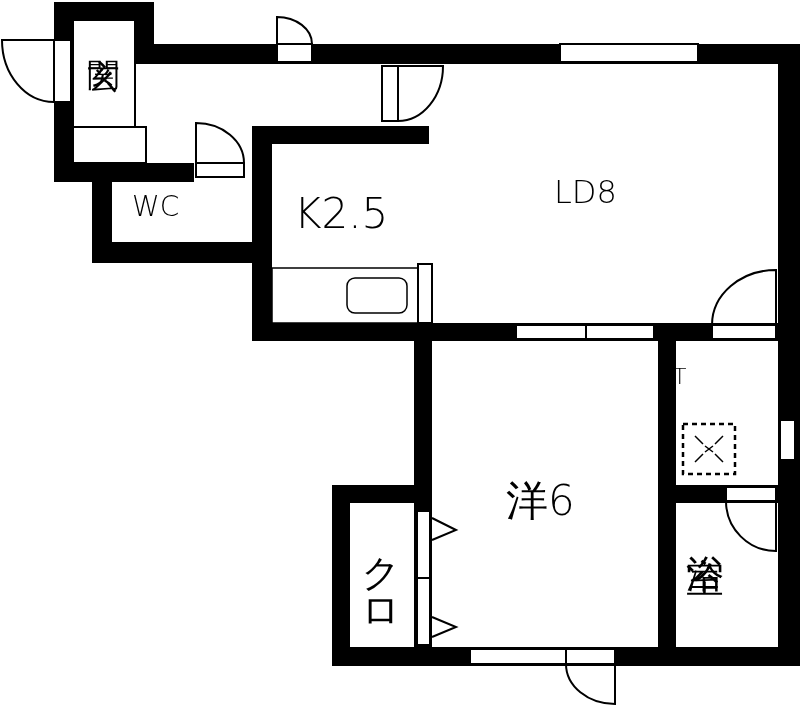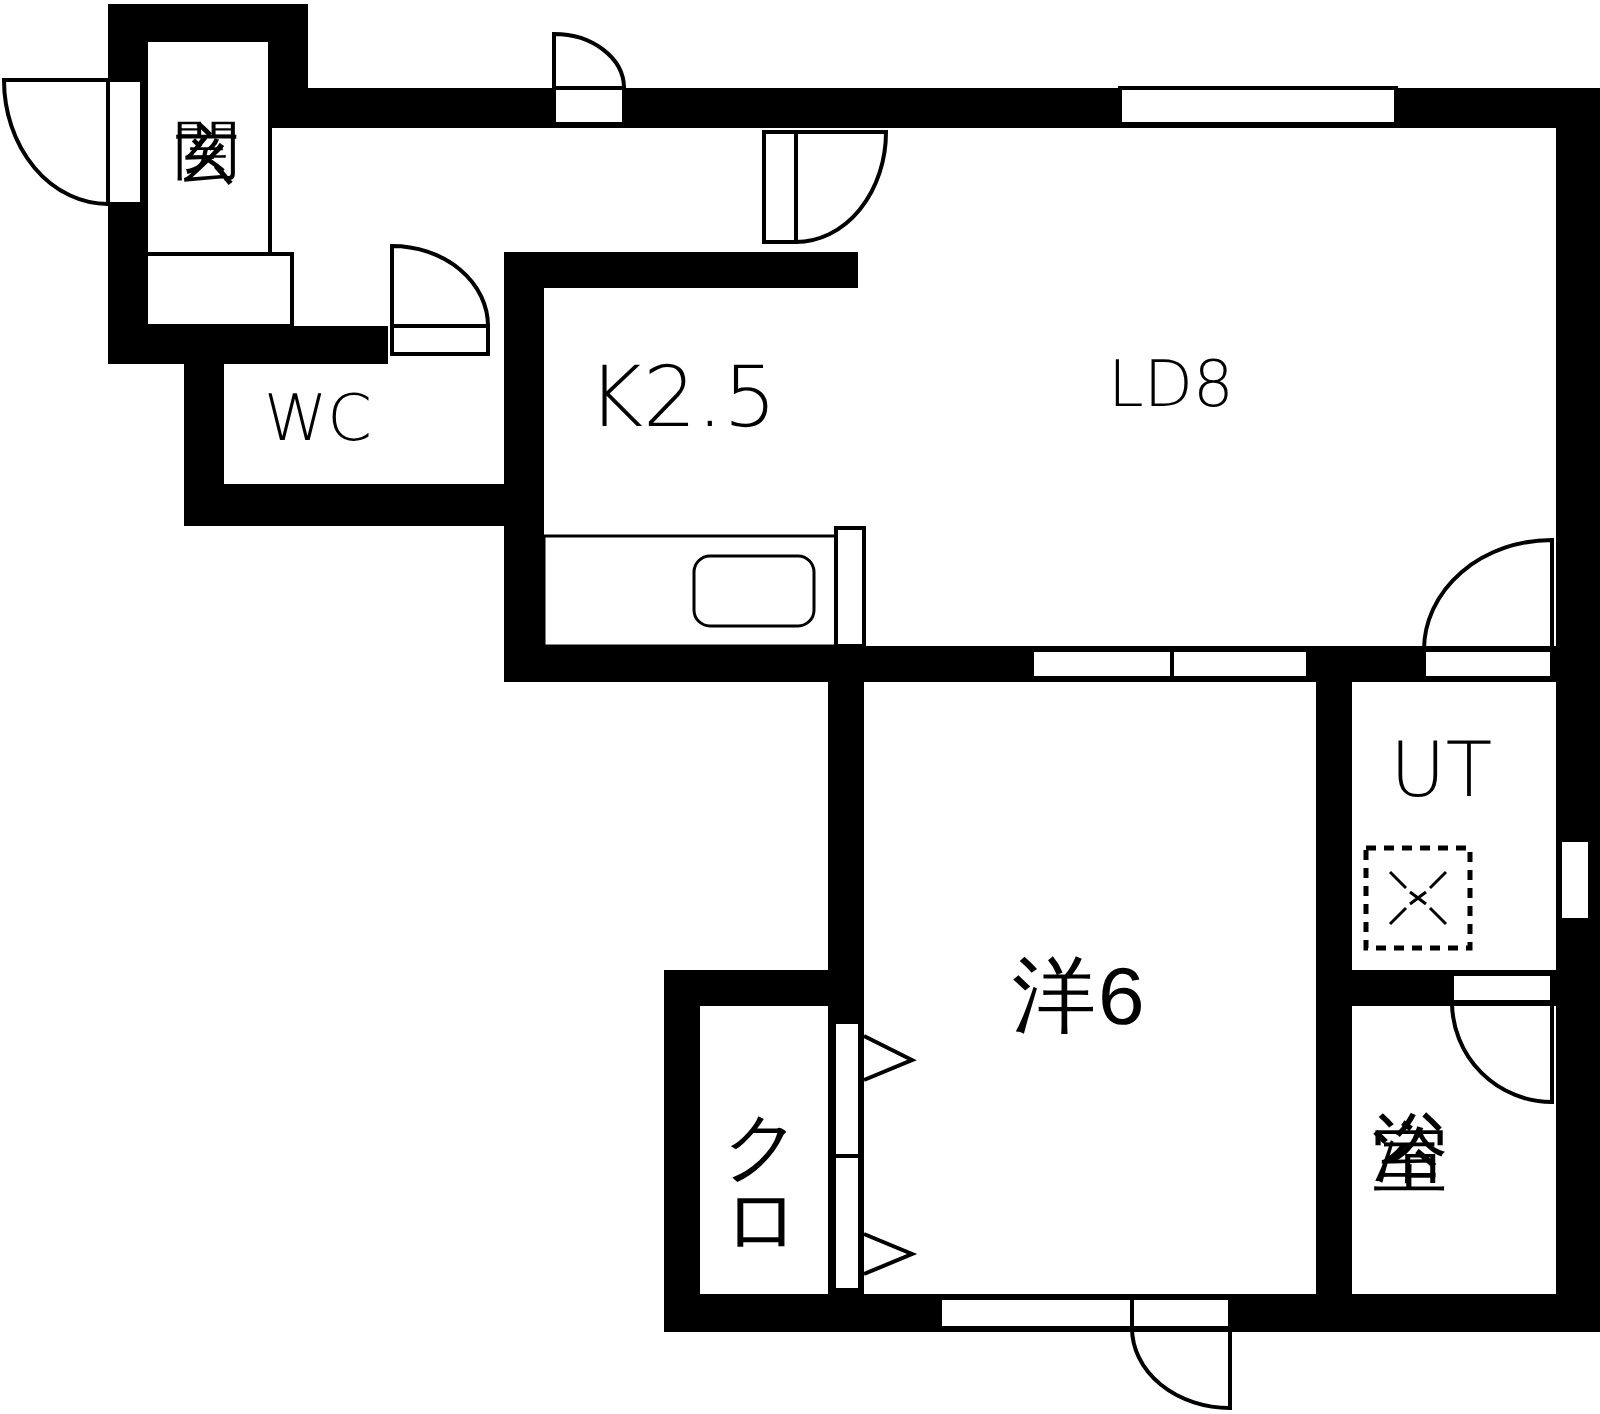--- a/index.html
+++ b/index.html
@@ -112,19 +112,19 @@
   </g>
 
   <g>
     <rect class="thin" x="347" y="278" width="60" height="35" rx="8"></rect>
     <rect class="dash" x="683" y="424" width="52" height="50"></rect>
     <path class="thin" d="M695,436 L703,444 M723,436 L715,444 M695,462 L703,454 M723,462 L715,454 M705,446 L713,452 M713,446 L705,452"></path>
   </g>
 </svg>
 
 <div class="label vert" style="left:88px; top:33px; font-size:32px;">玄関</div>
-<div class="label" style="left:132px; top:193px; font-size:32px;">WC</div>
-<div class="label" style="left:294px; top:178px; font-size:42px;">K2.5</div>
+<div class="label" style="left:132px; top:193px; font-size:28px;">WC</div>
+<div class="label" style="left:294px; top:193px; font-size:42px;">K2.5</div>
 <div class="label" style="left:554px; top:176px; font-size:32px;">LD8</div>
-<div class="label" style="left:506px; top:480px; font-size:42px;font-family:Liberation Mono, monospace;">洋6</div>
+<div class="label" style="left:506px; top:480px; font-size:42px;">洋6</div>
 <div class="label vert" style="left:362px; top:530px; font-size:38px;">クロ</div>
-<div class="label" style="left:695px; top:366px; font-size:38px;">UT</div>
+<div class="label" style="left:657px; top:366px; font-size:22px;">UT</div>
 <div class="label vert" style="left:686px; top:525px; font-size:38px;">浴室</div>
 
 </body></html>

